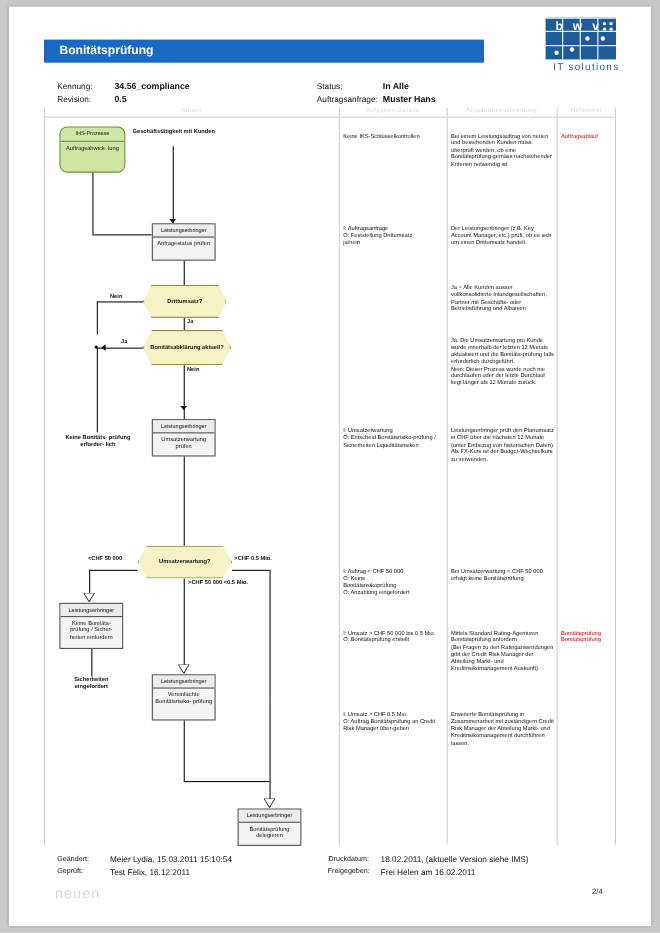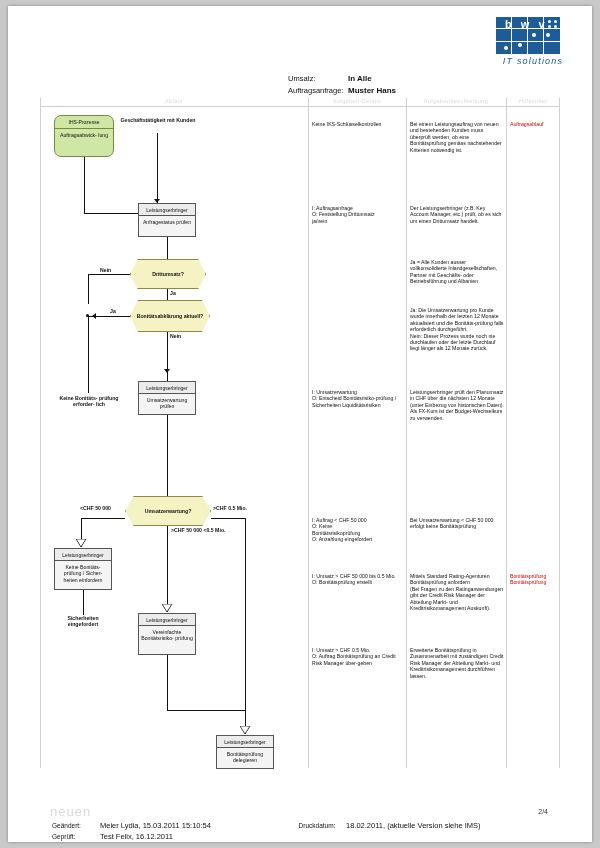--- a/index.html
+++ b/index.html
@@ -19,21 +19,21 @@
     overflow:hidden;
   }
 
   
   #logo { position:absolute; right:18px; top:8px; width:86px; height:56px; }
   #logo .grid { position:absolute; left:8px; top:2px; width:64px; height:38px; background:#1d5c96; }
   #logo .gl { position:absolute; background:#ffffff; }
   #logo .wtxt { position:absolute; color:#fff; font-weight:bold; font-size:11px; letter-spacing:3px; left:9px; top:2px; }
   #logo .dot { position:absolute; background:#ffffff; border-radius:50%; width:3px; height:3px; }
   #logo .cap { position:absolute; left:6px; top:42px; width:78px; text-align:center;
-               color:#1d5c96; font-size:9px; letter-spacing:1.2px;font-style:italic; }
+               color:#1d5c96; font-size:9px; letter-spacing:1.2px; }
 
   
   #titlebar {
     position:absolute; left:32px; top:30px; width:400px; height:21px;
     background:#1769c2;
   }
   #titlebar .t { color:#fff; font-weight:bold; font-size:11px; padding:4px 0 0 14px; }
 
   
   .meta { position:absolute; font-size:7.5px; color:#111; }
@@ -102,21 +102,21 @@
   .dotjoin { position:absolute; width:3px; height:3px; border-radius:50%; background:#111; }
 
   
   .cell { position:absolute; font-size:5.2px; line-height:6.4px; color:#111; white-space:pre-line; }
   .cell-d { width:92px; left:272px; }
   .cell-b { width:94px; left:370px; }
   .cell-h { width:48px; left:470px; color:#cc0000; }
 
   
   #footer { position:absolute; left:32px; top:770px; width:520px; font-size:7px; color:#111; }
-  #footer .fcol { position:absolute; top:0;margin-top:44px; }
+  #footer .fcol { position:absolute; top:0; }
   #footer .fL { left:12px; }
   #footer .fR { left:248px;text-align:center; }
   #footer .frow { display:flex; line-height:11px; }
   #footer .frow .k { width:48px; font-size:6.5px; }
   #footer .fR .frow .k { width:58px; font-size:6.5px; }
   #footer .frow .v { font-size:7.5px; }
   #pageno { position:absolute; right:12px; top:32px; font-size:7px; color:#333; }
   #wm { position:absolute; left:10px; top:28px; font-size:13px; color:#d8d8d8; letter-spacing:1px; }
 </style>
 </head>
@@ -138,25 +138,38 @@
       <div class="dot" style="left:52px;top:9px;"></div>
       <div class="dot" style="left:58px;top:9px;"></div>
       <div class="dot" style="left:36px;top:17px;width:4px;height:4px;"></div>
       <div class="dot" style="left:50px;top:17px;width:4px;height:4px;"></div>
       <div class="dot" style="left:22px;top:27px;width:4px;height:4px;"></div>
       <div class="dot" style="left:8px;top:30px;width:4px;height:4px;"></div>
     </div>
     <div class="cap">IT solutions</div>
   </div>
 
-
+  <div id="titlebar">
+    <div class="t">Bonitätsprüfung</div>
+  </div>
+
+  <div class="meta metaL">
+    <div class="mrow">
+      <div class="k">Kennung:</div>
+      <div class="v">34.56_compliance</div>
+    </div>
+    <div class="mrow">
+      <div class="k">Revision:</div>
+      <div class="v">0.5</div>
+    </div>
+  </div>
 
   <div class="meta metaR">
     <div class="mrow">
-      <div class="k">Umsatz:</div>
+      <div class="k">Status:</div>
       <div class="v">In Alle</div>
     </div>
     <div class="mrow">
       <div class="k">Auftragsanfrage:</div>
       <div class="v">Muster Hans</div>
     </div>
   </div>
 
   <div id="table">
 
@@ -335,18 +348,22 @@
       <div class="frow">
         <div class="k">Geprüft:</div>
         <div class="v">Test Felix, 16.12.2011</div>
       </div>
     </div>
     <div class="fcol fR">
       <div class="frow">
         <div class="k">Druckdatum:</div>
         <div class="v">18.02.2011, (aktuelle Version siehe IMS)</div>
       </div>
+      <div class="frow">
+        <div class="k">Freigegeben:</div>
+        <div class="v">Frei Helen am 16.02.2011</div>
+      </div>
     </div>
     <div id="pageno">2/4</div>
     <div id="wm">neuen</div>
   </div>
 
 </div>
 
 </body></html>

